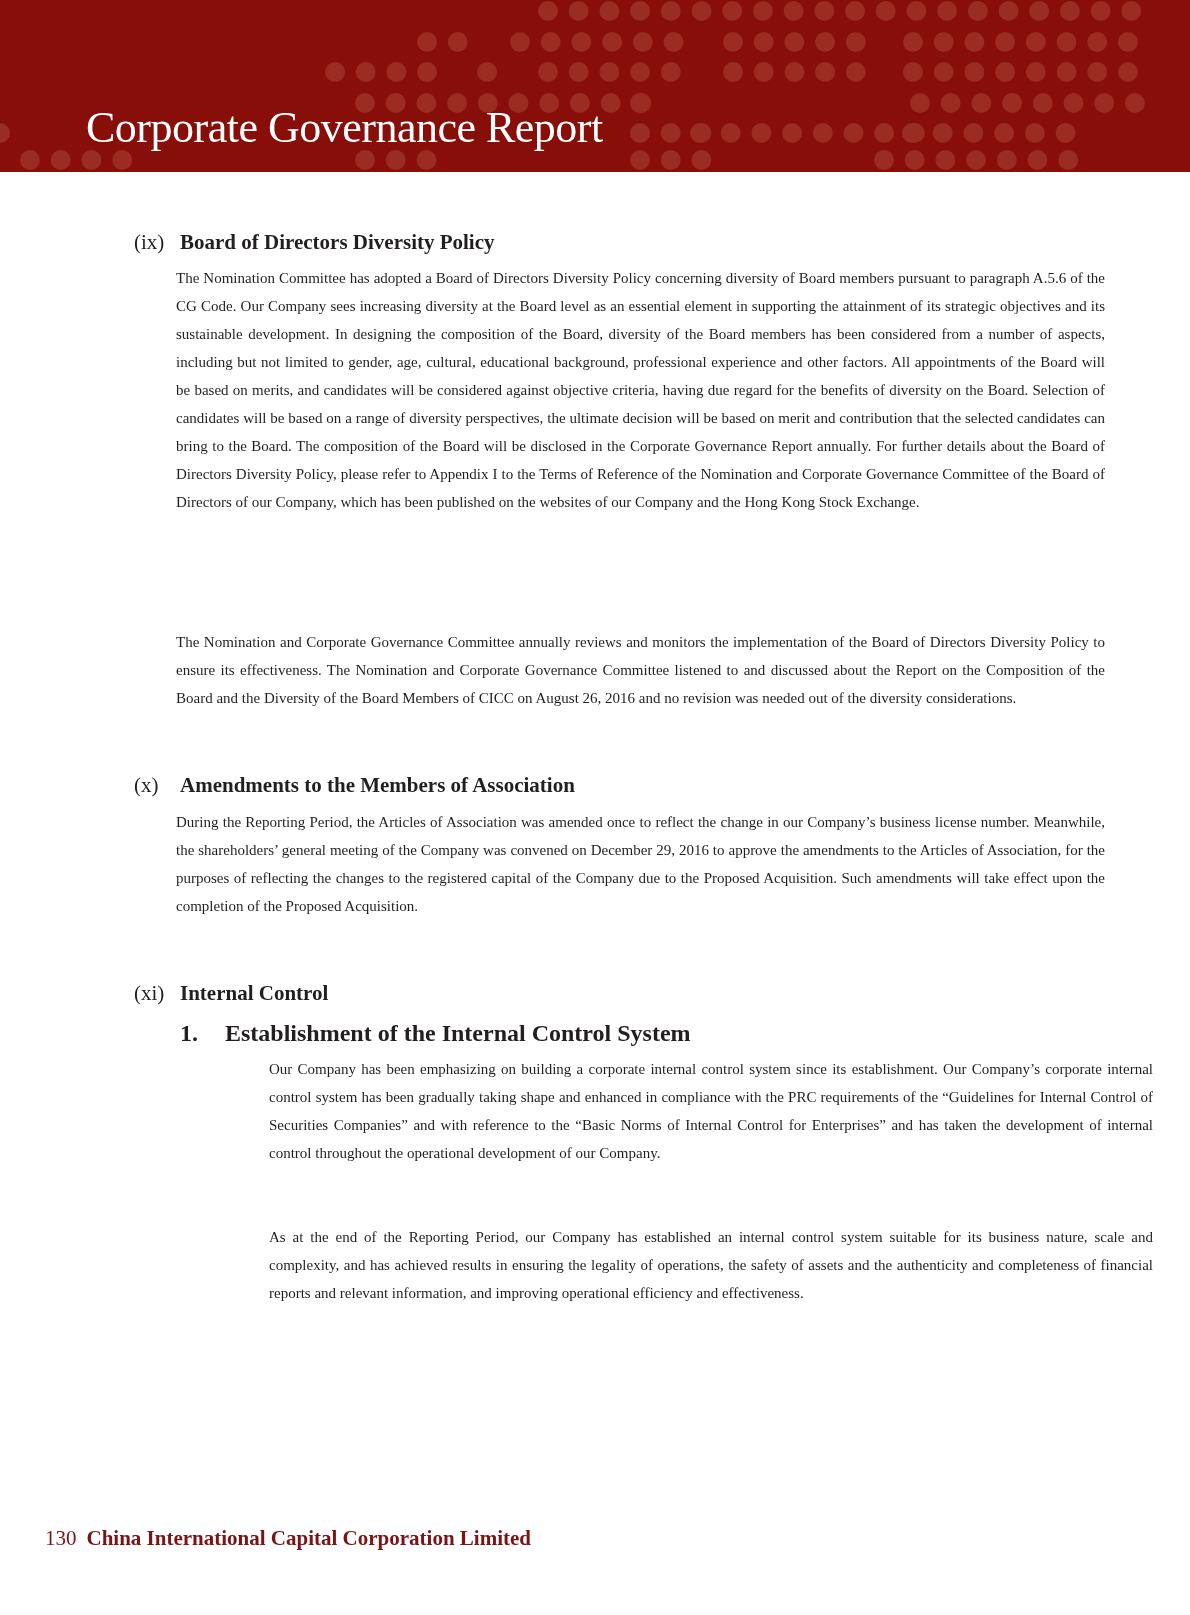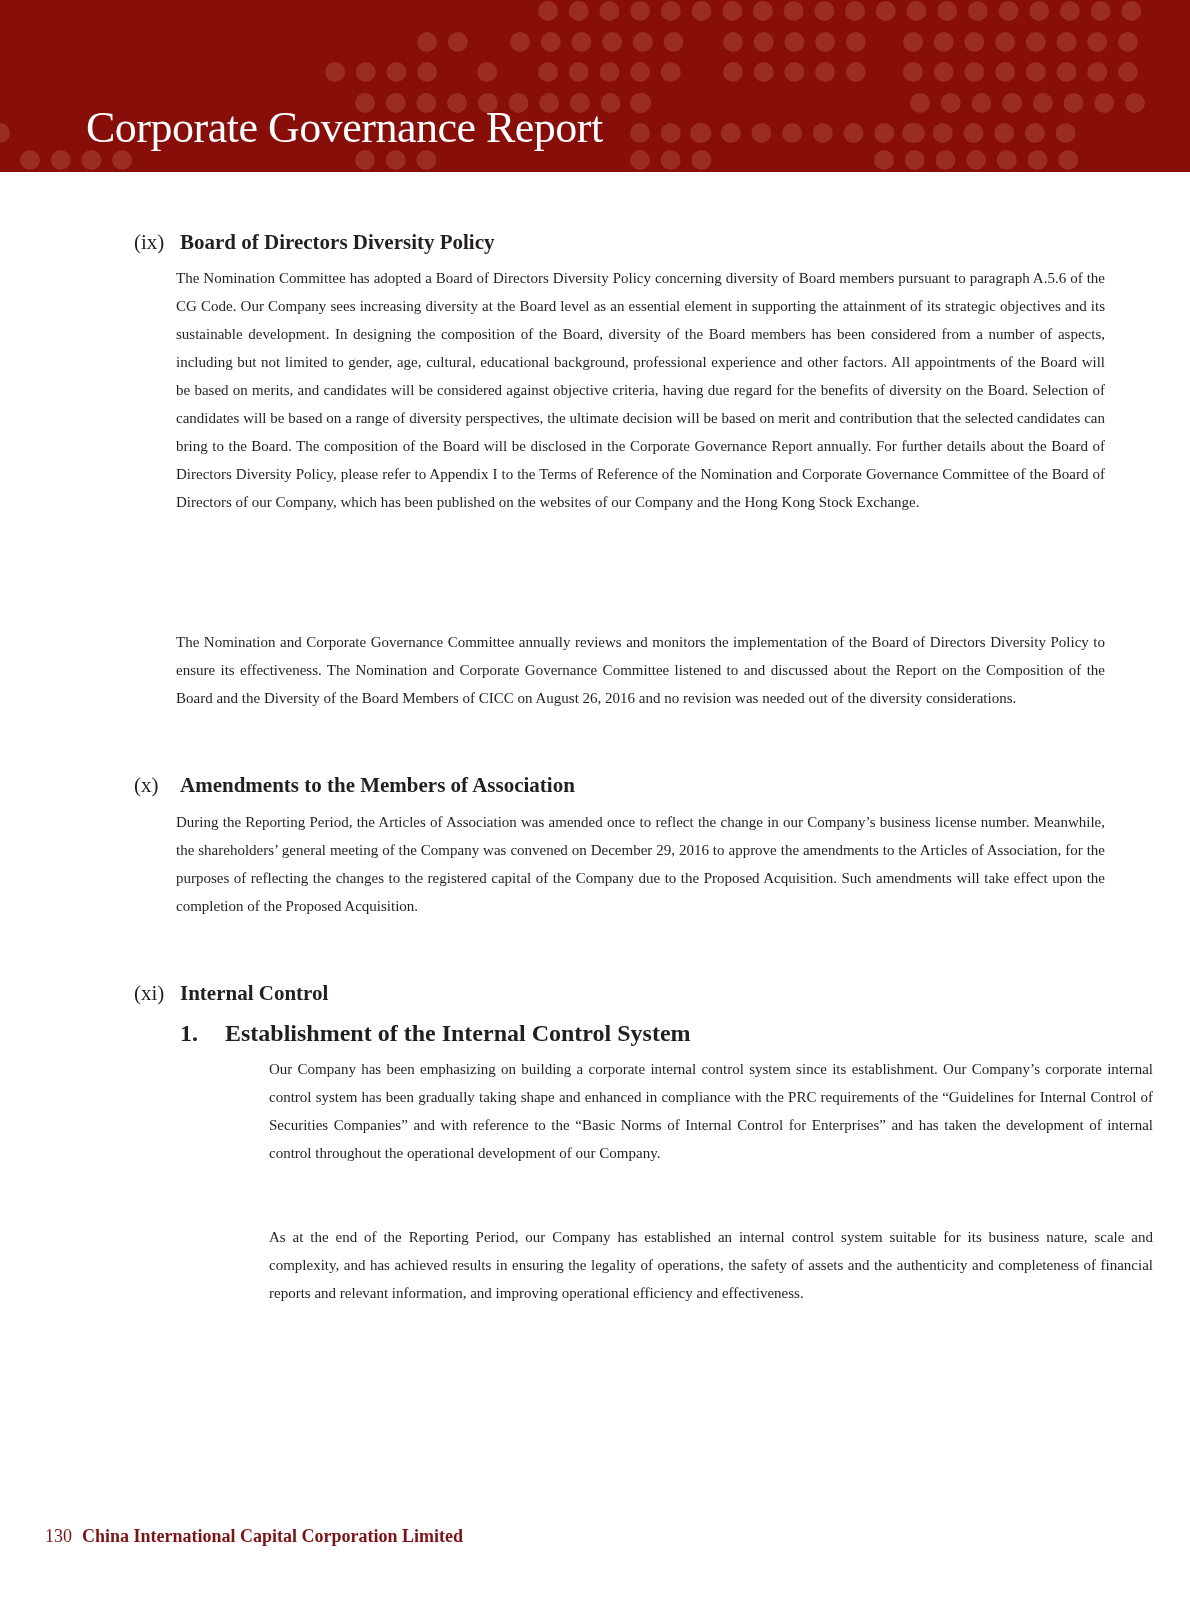--- a/index.html
+++ b/index.html
@@ -10,21 +10,21 @@
   .banner-title { position:absolute; left:86px; top:106px; font-size:44px; color:#ffffff; font-weight:normal;
                   letter-spacing:-0.5px; white-space:nowrap; margin:0; line-height:1; }
   .content { position:absolute; left:0; top:0; width:1190px; }
   .section-head { position:absolute; left:130px; font-size:21px; font-weight:bold; margin:4px; line-height:28px; white-space:nowrap; }
   .section-head .num { display:inline-block; width:46px; font-weight:normal; }
   .sub-head { position:absolute; left:176px; font-size:24px; font-weight:bold; margin:4px; line-height:28px; white-space:nowrap; }
   .sub-head .num { display:inline-block; width:45px; }
   .para { position:absolute; font-size:15px; line-height:28px; text-align:justify; margin:0; }
   .p-main { left:176px; width:929px; }
   .p-sub { left:221px; width:884px;margin-left:48px; }
-  .footer { position:absolute; left:45px; top:1526px; font-size:18px; white-space:nowrap; color:#7a1416; }
+  .footer { position:absolute; left:45px; top:1526px; font-size:21px; white-space:nowrap; color:#7a1416; }
   .footer .page { display:inline-block; margin-right:10px; font-weight:normal; }
   .footer .company { font-weight:bold; }
 </style>
 </head>
 <body>
 
 <div class="banner" style="background: rgb(136, 14, 10);">
   <svg width="1190" height="172" xmlns="http://www.w3.org/2000/svg">
     <g fill="#9a2c22" id="dots">
         <circle cx="548.0" cy="11" r="10"></circle>

